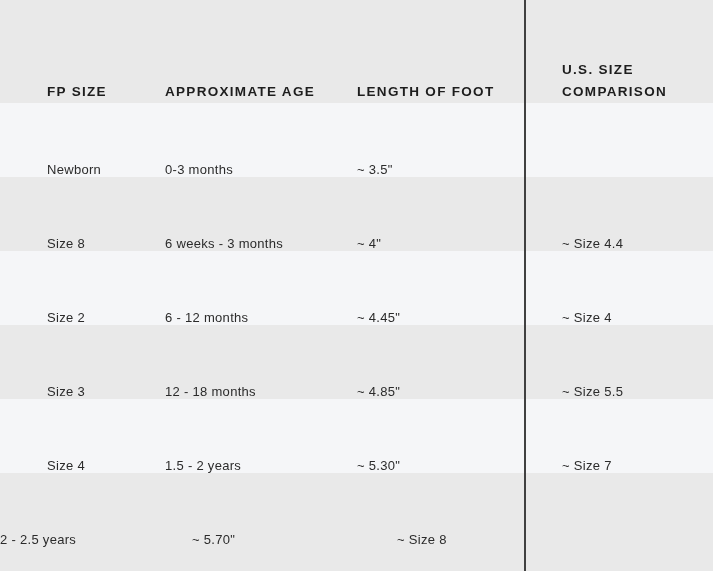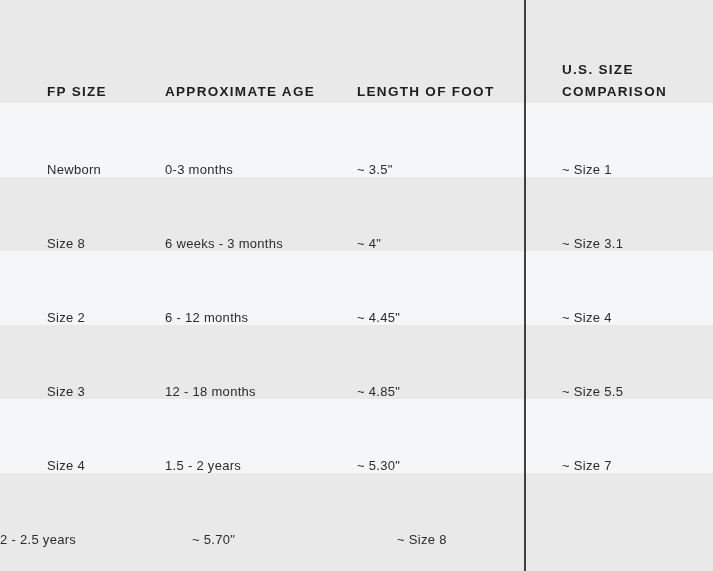--- a/index.html
+++ b/index.html
@@ -60,28 +60,27 @@
     <div class="cell c1">FP SIZE</div>
     <div class="cell c2">APPROXIMATE AGE</div>
     <div class="cell c3">LENGTH OF FOOT</div>
     <div class="cell c4">U.S. SIZE COMPARISON</div>
   </div>
 
   <div class="row data-row bg-light">
     <div class="cell c1">Newborn</div>
     <div class="cell c2">0-3 months</div>
     <div class="cell c3">~ 3.5"</div>
-    <div class="cell c4">~ Size 1</div>
   </div>
 
   <div class="row data-row bg-gray">
     <div class="cell c1">Size 8</div>
     <div class="cell c2">6 weeks - 3 months</div>
     <div class="cell c3">~ 4"</div>
-    <div class="cell c4">~ Size 3.1</div>
+    <div class="cell c4">~ Size 4.4</div>
   </div>
 
   <div class="row data-row bg-light">
     <div class="cell c1">Size 2</div>
     <div class="cell c2">6 - 12 months</div>
     <div class="cell c3">~ 4.45"</div>
     <div class="cell c4">~ Size 4</div>
   </div>
 
   <div class="row data-row bg-gray">

